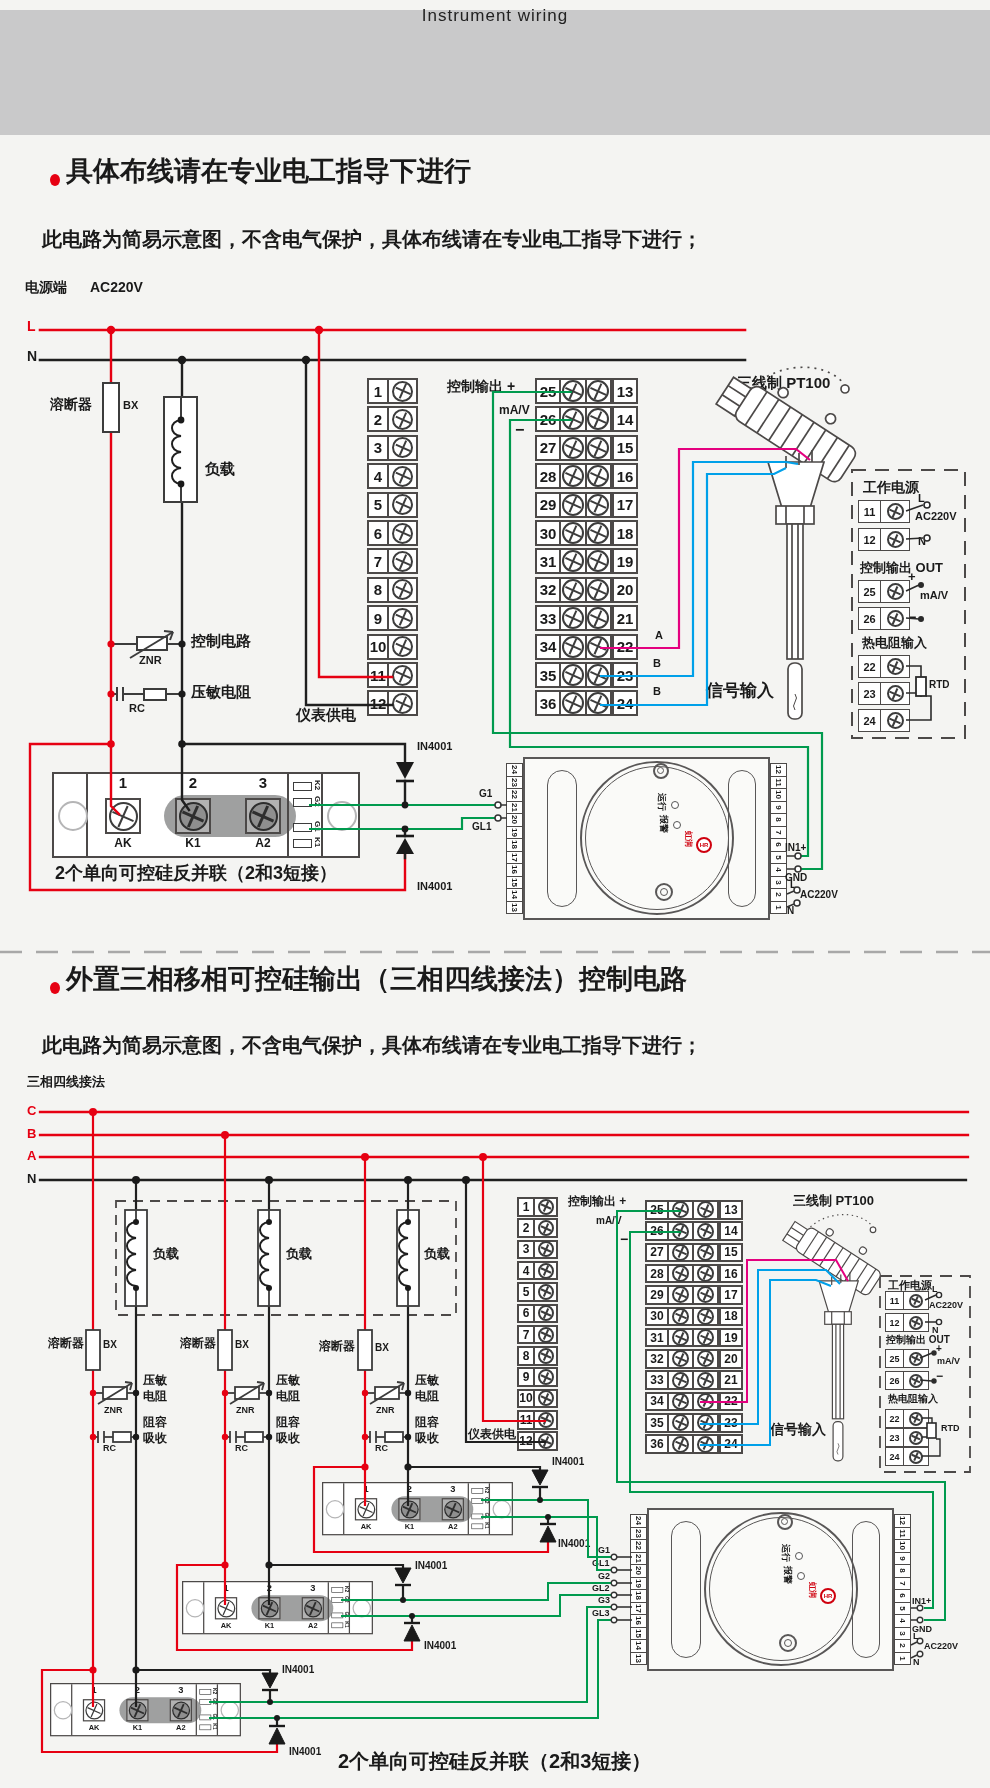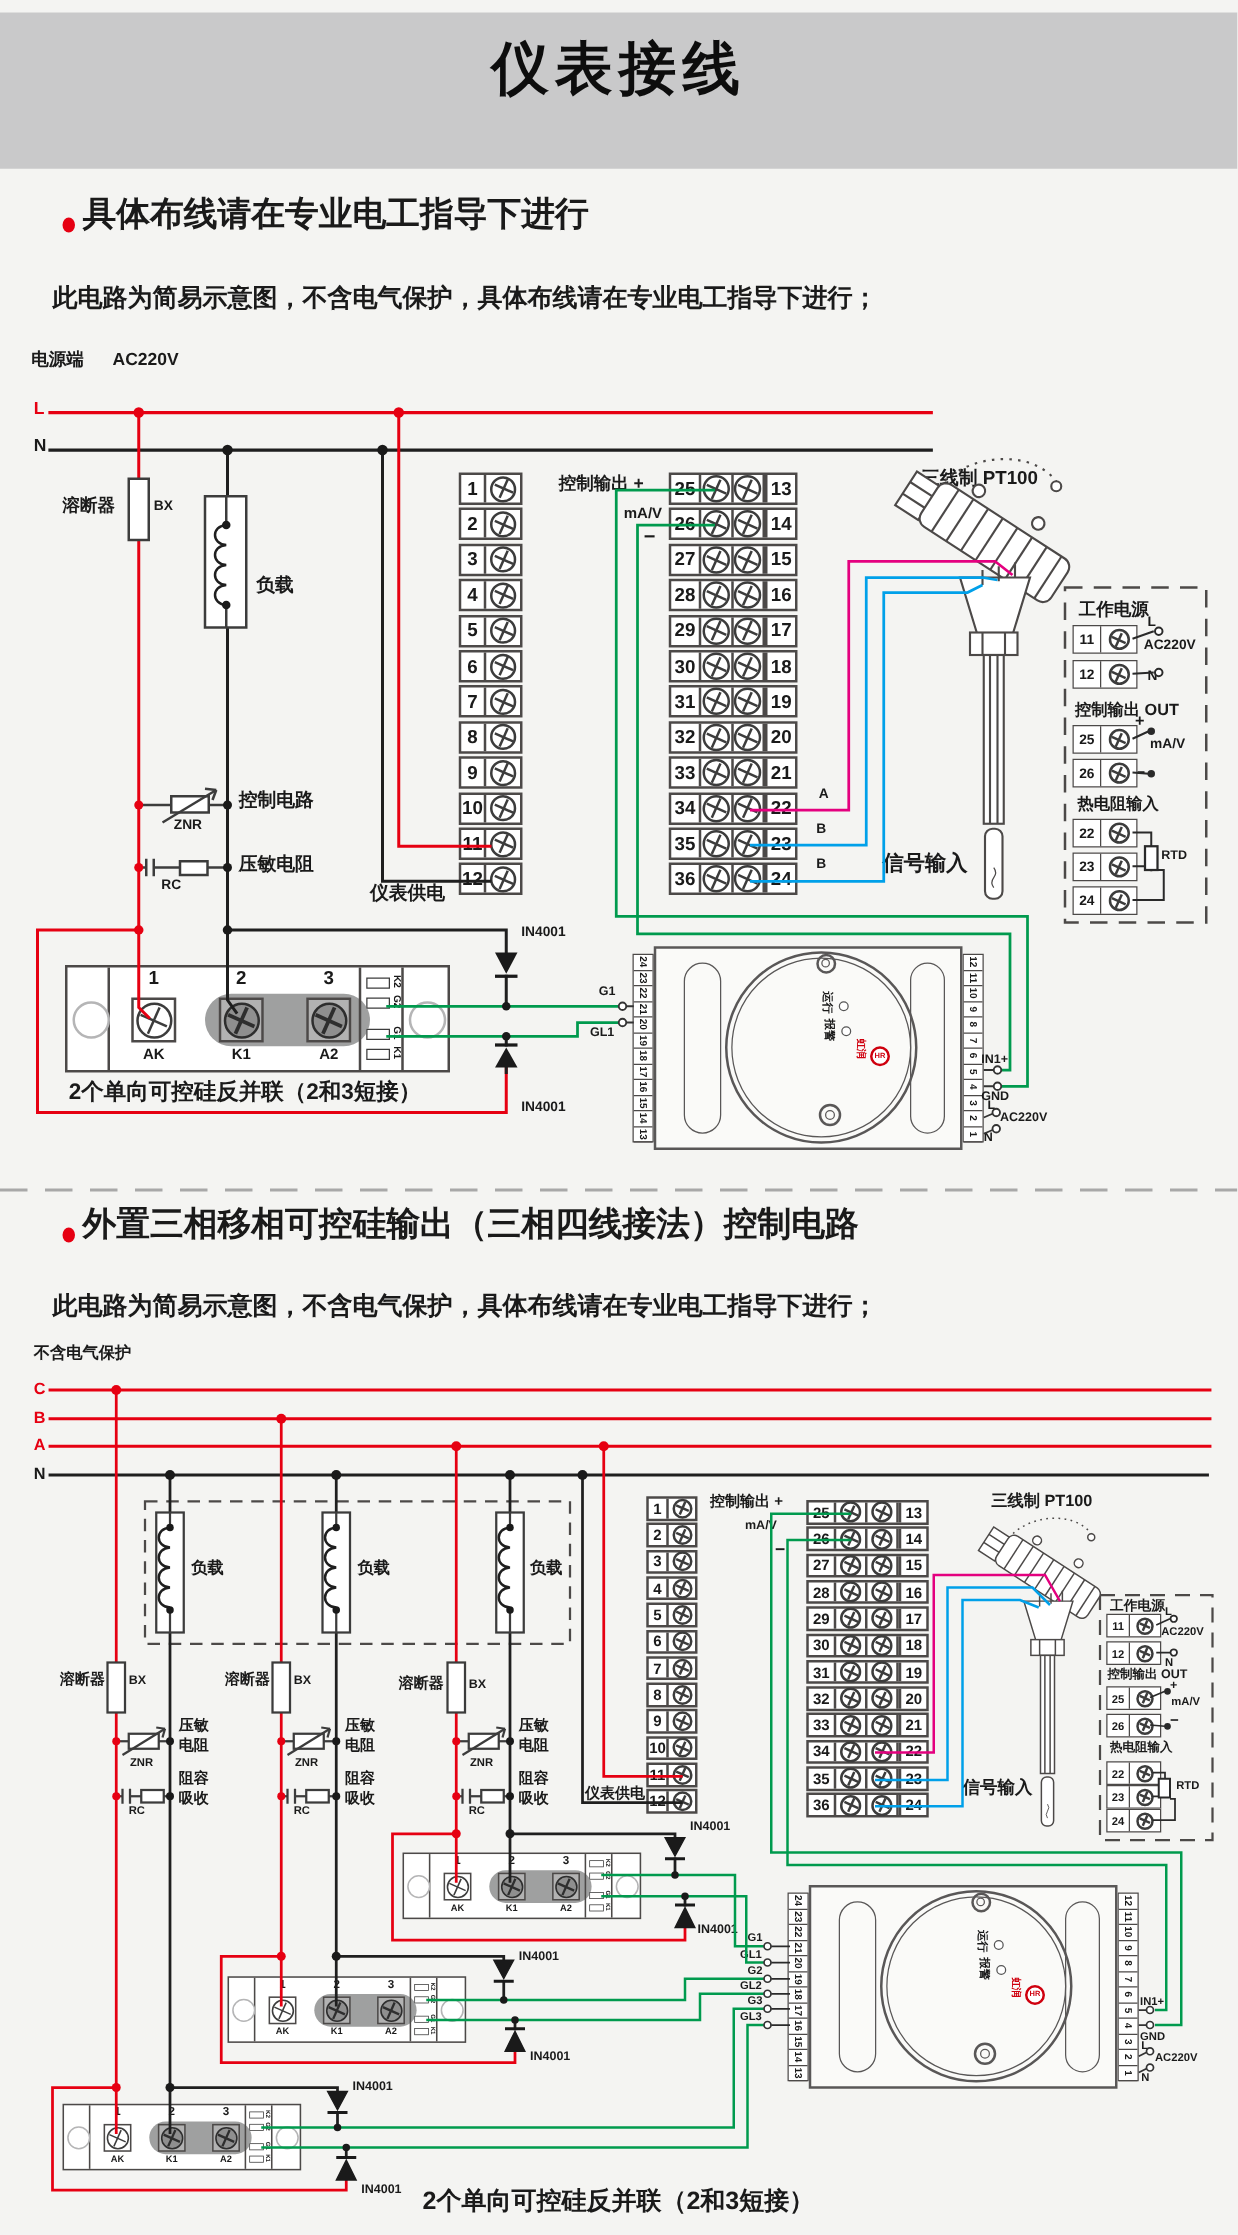--- a/index.html
+++ b/index.html
@@ -48,21 +48,21 @@
   
   .mrow{position:absolute;display:flex;background:#fff;border:1.8px solid #4c4948;box-sizing:border-box}
   .mrow .tnum{border-right:1.8px solid #4c4948}
   svg.wires{position:absolute;left:0;top:0;z-index:5;pointer-events:none}
   .blocks{position:absolute;left:0;top:0;z-index:2}
 </style>
 </head>
 <body>
 
 <div class="header">
-  <h1>仪表接线</h1>
+  <div class="sub">Instrument wiring</div>
 </div>
 
 <div class="blocks">
 
   <span class="bullet" style="left:50px;top:174px"></span>
   <div class="lbl" style="left:66px;top:156px;font-size:27px">具体布线请在专业电工指导下进行</div>
   <div class="lbl" style="left:42px;top:228px;font-size:20px">此电路为简易示意图，不含电气保护，具体布线请在专业电工指导下进行；</div>
   <div class="lbl" style="left:25px;top:280px;font-size:14px">电源端</div>
   <div class="lbl" style="left:90px;top:280px;font-size:14px">AC220V</div>
   <div class="lbl red" style="left:27px;top:319px;font-size:14px">L</div>
@@ -469,21 +469,21 @@
     </div>
   <div class="lbl" style="left:785px;top:842px;font-size:10px">IN1+</div>
   <div class="lbl" style="left:785px;top:872px;font-size:10px">GND</div>
   <div class="lbl" style="left:790px;top:879px;font-size:10px">L</div>
   <div class="lbl" style="left:800px;top:889px;font-size:10px">AC220V</div>
   <div class="lbl" style="left:787px;top:905px;font-size:10px">N</div>
 
   <span class="bullet" style="left:50px;top:982px"></span>
   <div class="lbl" style="left:66px;top:964px;font-size:27px">外置三相移相可控硅输出（三相四线接法）控制电路</div>
   <div class="lbl" style="left:42px;top:1034px;font-size:20px">此电路为简易示意图，不含电气保护，具体布线请在专业电工指导下进行；</div>
-  <div class="lbl" style="left:27px;top:1075px;font-size:13px">不含电气保护</div>
+  <div class="lbl" style="left:27px;top:1075px;font-size:13px">三相四线接法</div>
   <div class="lbl red" style="left:27px;top:1104px;font-size:13px">C</div>
   <div class="lbl red" style="left:27px;top:1127px;font-size:13px">B</div>
   <div class="lbl red" style="left:27px;top:1149px;font-size:13px">A</div>
   <div class="lbl" style="left:27px;top:1172px;font-size:13px">N</div>
   <div class="lbl" style="left:153px;top:1247px;font-size:13px">负载</div>
   <div class="lbl" style="left:286px;top:1247px;font-size:13px">负载</div>
   <div class="lbl" style="left:424px;top:1247px;font-size:13px">负载</div>
   <div class="lbl" style="left:48px;top:1337px;font-size:12px">溶断器</div>
   <div class="lbl" style="left:103px;top:1339px;font-size:10px">BX</div>
   <div class="lbl" style="left:180px;top:1337px;font-size:12px">溶断器</div>

